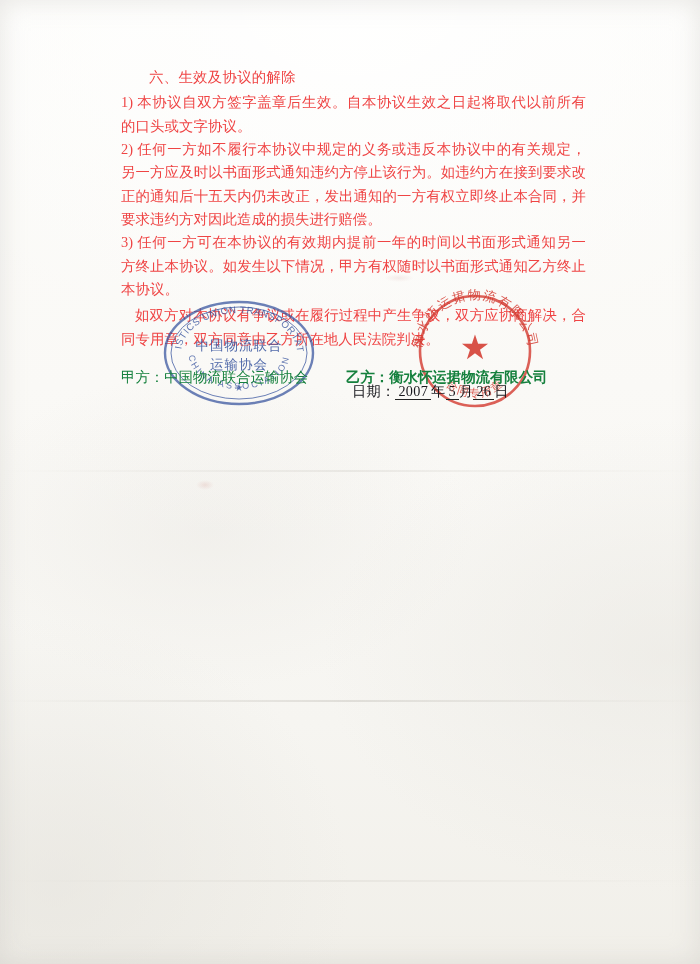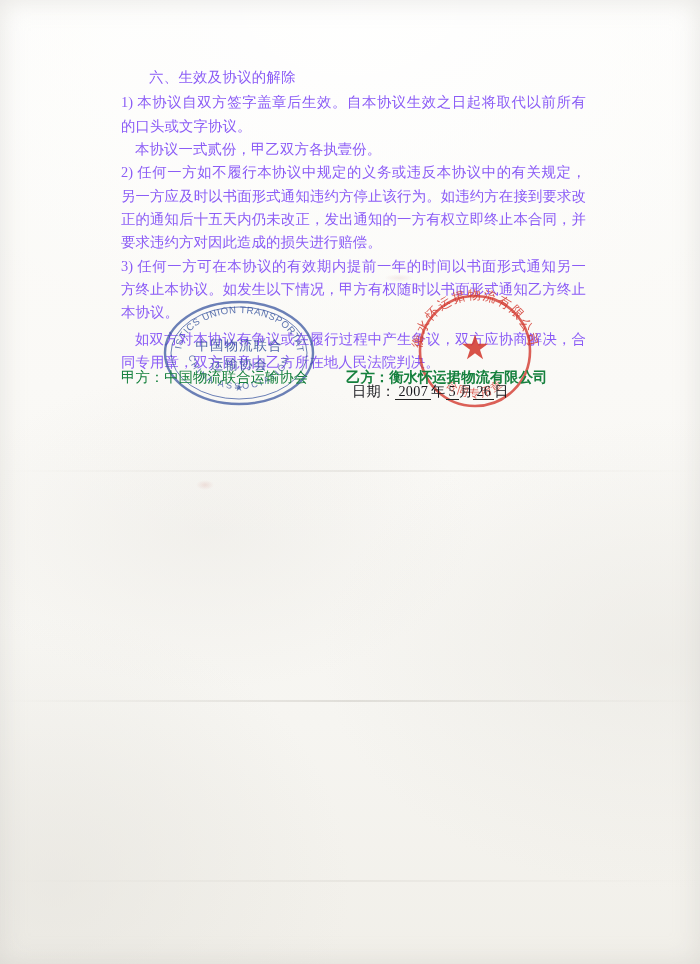--- a/index.html
+++ b/index.html
@@ -41,21 +41,21 @@
   .page {
     position: absolute;
     inset: 0;
   }
 
   .doc-body {
     position: absolute;
     left: 121px;
     top: 66px;
     width: 465px;
-    color: #8b5cf6;
+    color: #ef4444;
     font-size: 14.4px;
     line-height: 1.62;
   }
 
   .section-head {
     margin: 0 0 2px 0;
     text-indent: 28px;
     letter-spacing: 0.3px;
   }
   .para {
@@ -129,21 +129,20 @@
 <div class="crease" style="left:0;top:700px;width:700px;height:2px;"></div>
 <div class="crease" style="left:0;top:470px;width:700px;height:1.5px;opacity:0.6;"></div>
 <div class="crease" style="left:0;top:880px;width:700px;height:1.5px;opacity:0.5;"></div>
 
 <div class="page">
 
   <div class="doc-body">
 
     <p class="section-head">六、生效及协议的解除</p>
     <p class="para">1) 本协议自双方签字盖章后生效。自本协议生效之日起将取代以前所有的口头或文字协议。</p>
-    <p class="para ind1">本协议一式贰份，甲乙双方各执壹份。</p>
     <p class="para">2) 任何一方如不履行本协议中规定的义务或违反本协议中的有关规定，另一方应及时以书面形式通知违约方停止该行为。如违约方在接到要求改正的通知后十五天内仍未改正，发出通知的一方有权立即终止本合同，并要求违约方对因此造成的损失进行赔偿。</p>
     <p class="para">3) 任何一方可在本协议的有效期内提前一年的时间以书面形式通知另一方终止本协议。如发生以下情况，甲方有权随时以书面形式通知乙方终止本协议。</p>
 
     <div class="gap-s"></div>
 
     <p class="para ind1">如双方对本协议有争议或在履行过程中产生争议，双方应协商解决，合同专用章，双方同意由乙方所在地人民法院判决。</p>
   </div>
 
   <div class="seal-blue">
     <svg width="152" height="108" viewBox="0 0 152 108">

